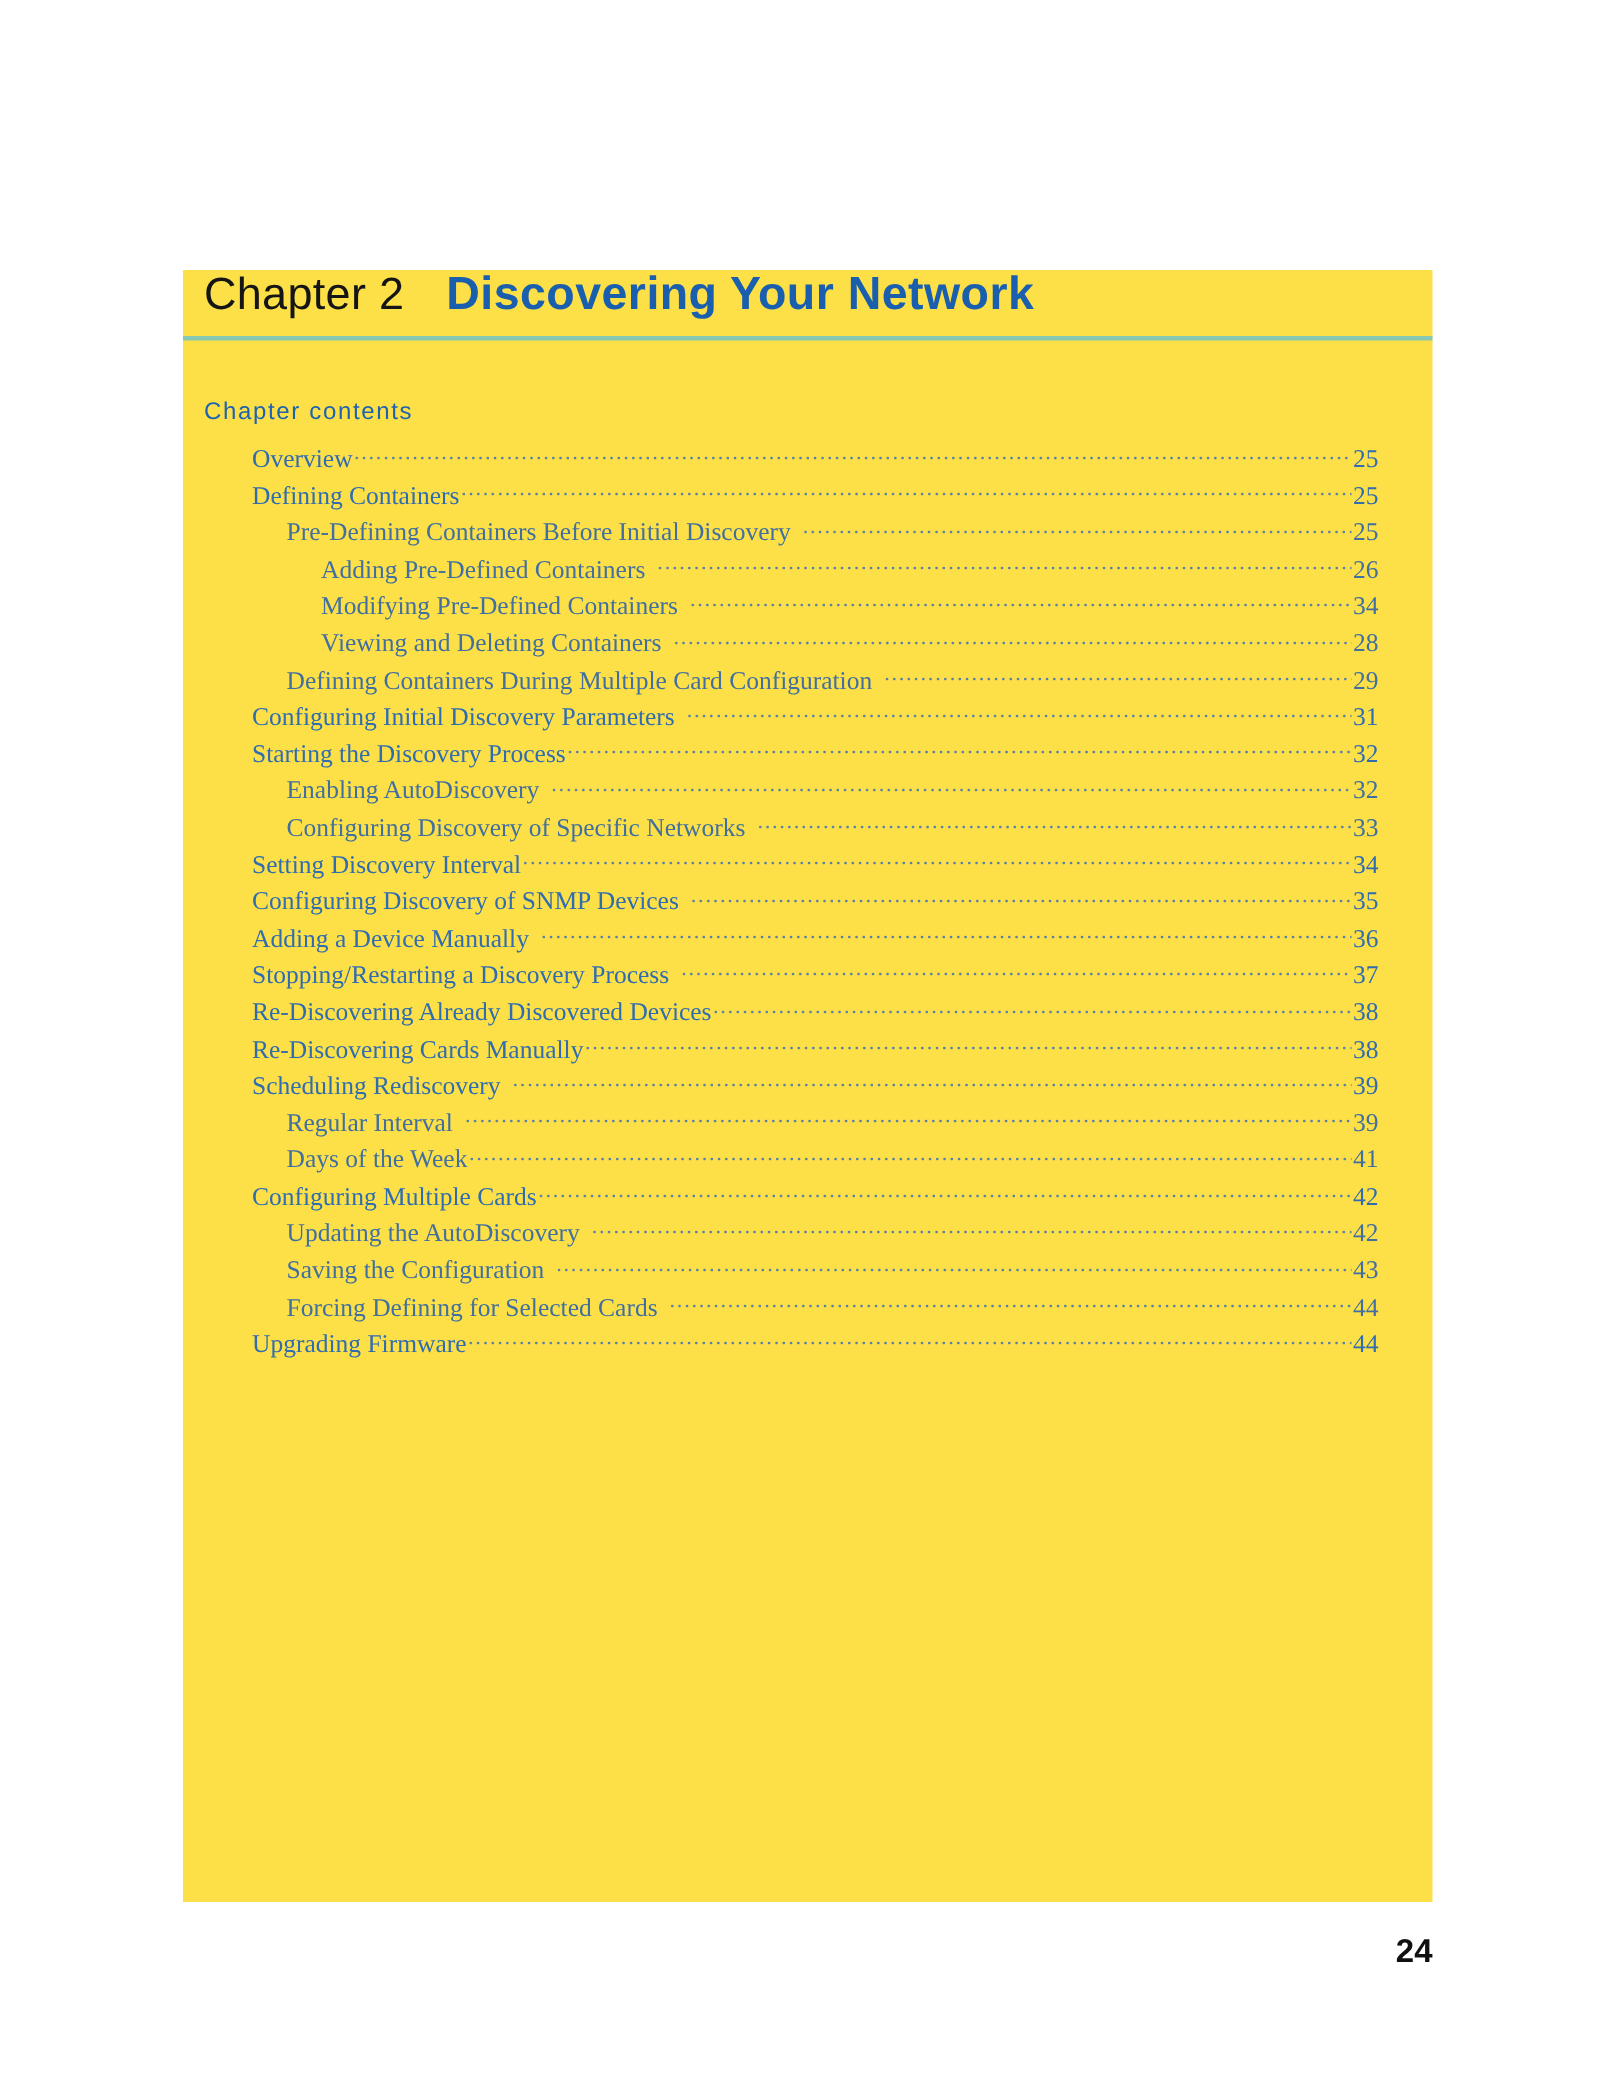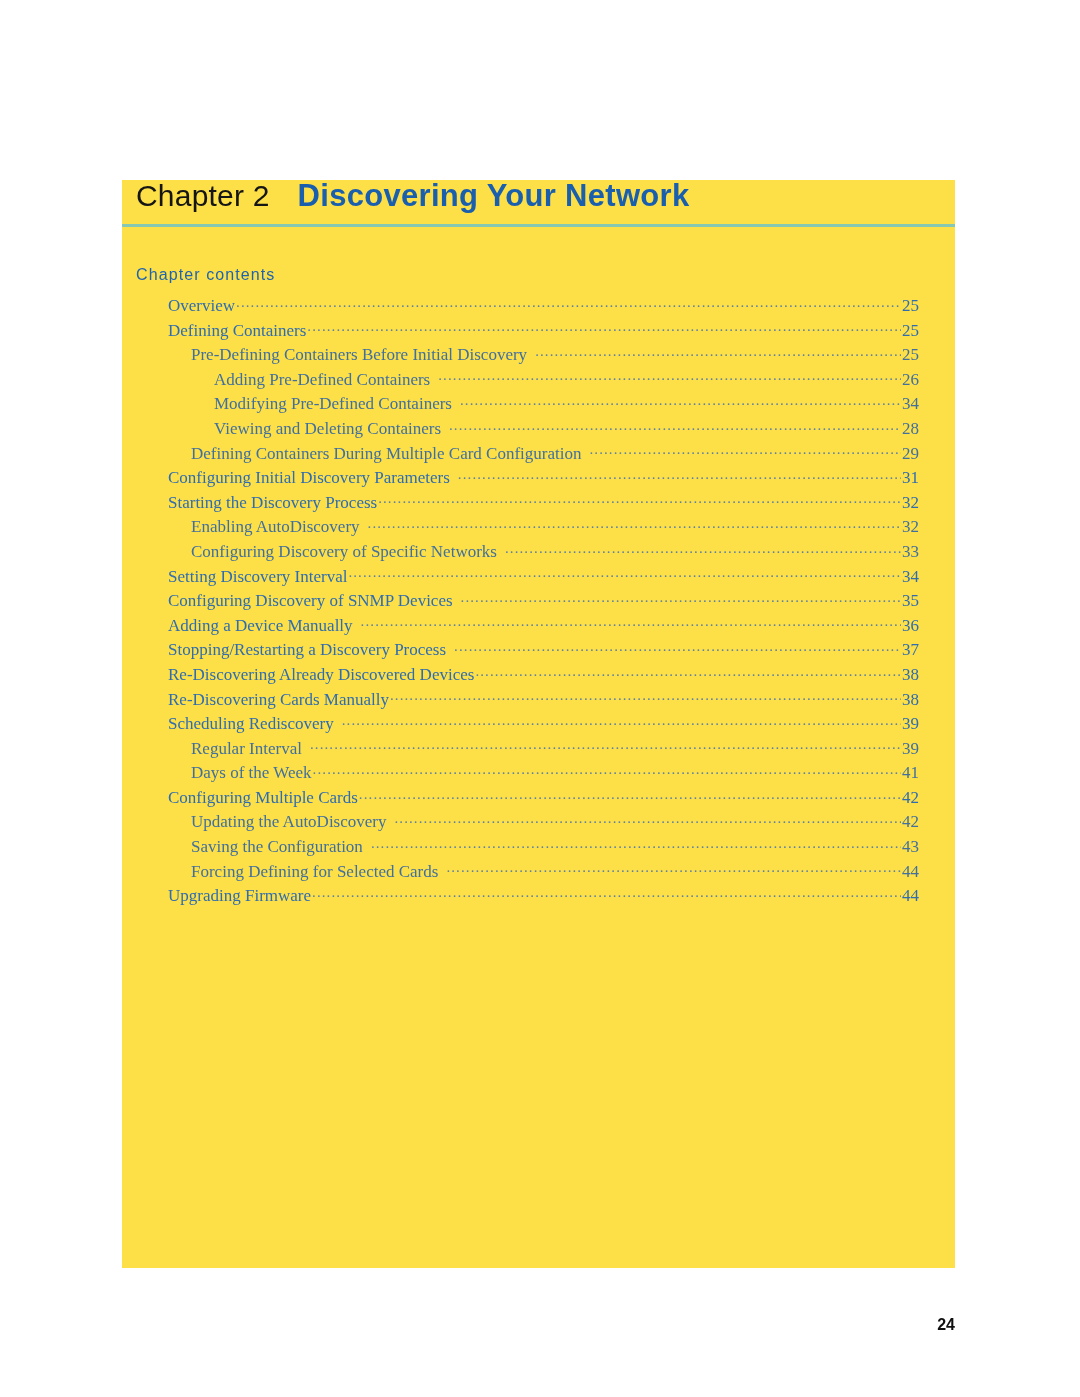--- a/index.html
+++ b/index.html
@@ -141,24 +141,23 @@
   }
 
   
   #folio {
     position: absolute;
     left: 880px;
     top: 1288px;
     width: 75px;
     text-align: right;
     font-family: "Liberation Sans", "DejaVu Sans", sans-serif;
-    font-size: 16px;
+    font-size: 22px;
     font-weight: 700;
     color: #101010;
-    margin-top: 28px;
   }
 </style>
 </head>
 <body>
 
 <div id="page">
 
   <div id="chapter-panel">
 
     <div id="chapter-header">

